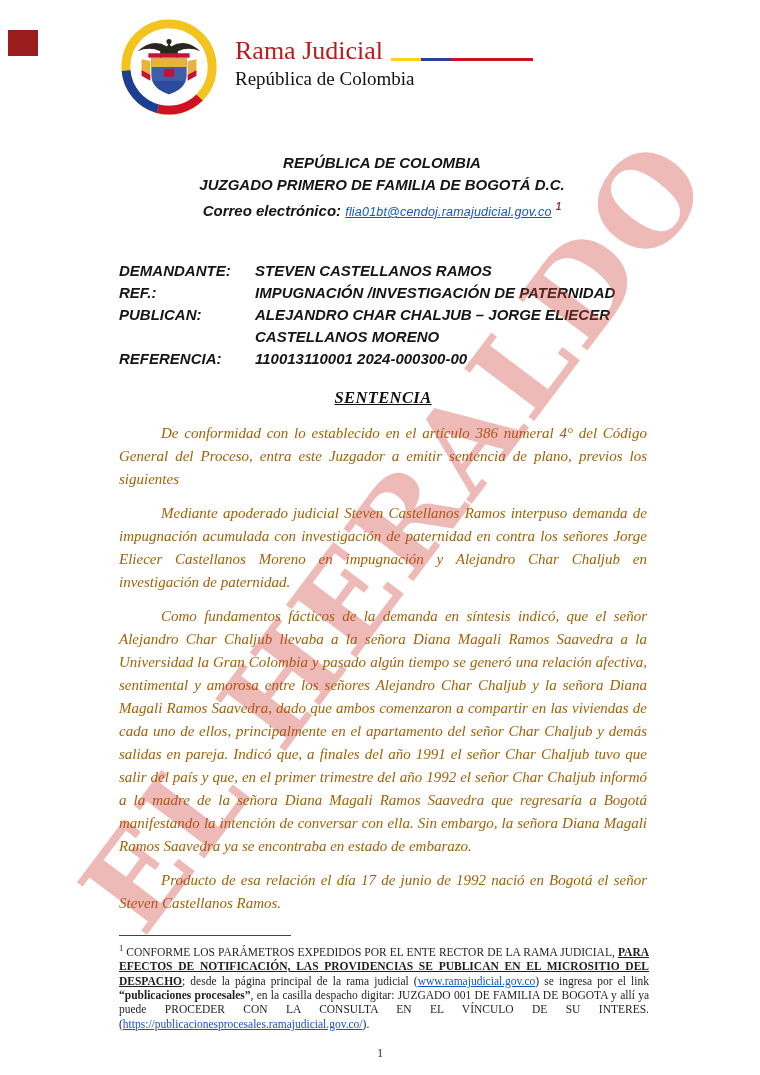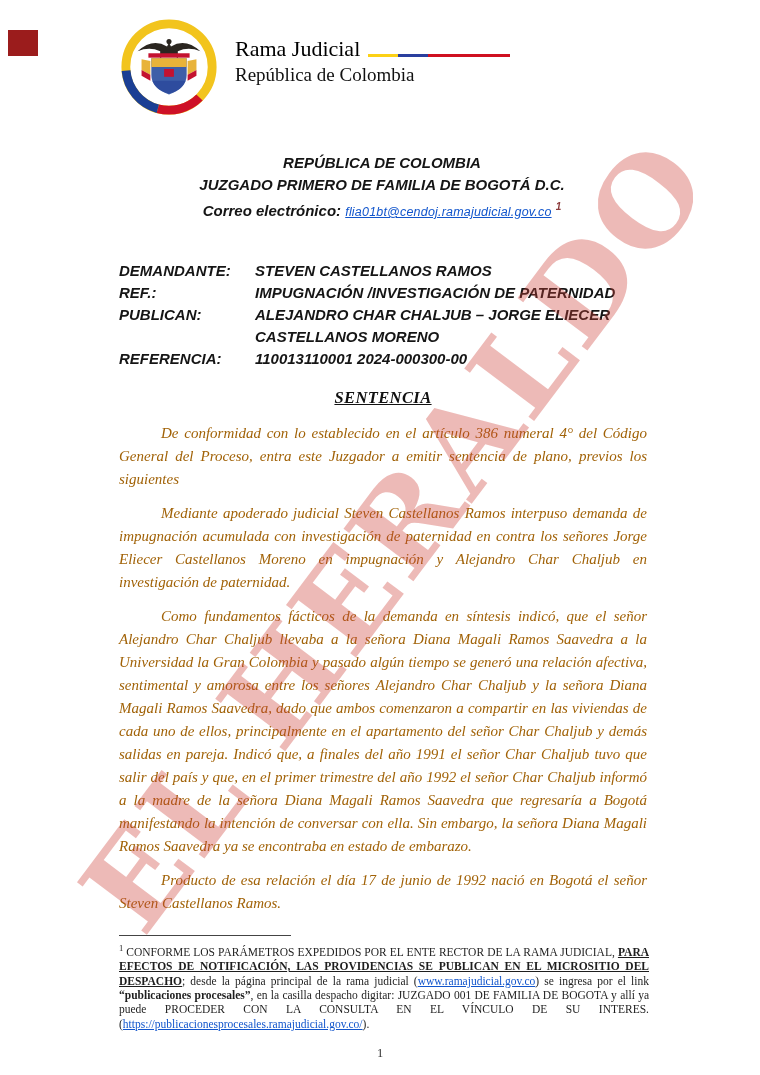--- a/index.html
+++ b/index.html
@@ -16,21 +16,21 @@
     transform:translate(-50%,-50%) rotate(-53deg);
     font-family:"DejaVu Serif",serif;font-weight:bold;
     font-size:120px;letter-spacing:4px;white-space:nowrap;
     color:rgba(205,65,55,0.36);
   }
   
   .letterhead{position:absolute;left:119px;top:16px;display:flex;align-items:flex-start;}
   .logo svg{width:100px;height:102px;display:block;}
   .lh-text{margin-left:16px;padding-top:20px;font-family:"Liberation Serif",serif;}
   .lh-top{display:flex;align-items:flex-end;}
-  .lh-org{font-size:22px;color:#000000;white-space:nowrap;}
+  .lh-org{font-size:26px;color:#b91c1c;white-space:nowrap;}
   .tricolor{display:flex;height:3px;margin:0 0 5px 8px;}
   .tricolor .y{width:30px;background:#FCD116;}
   .tricolor .b{width:30px;background:#2A3F9E;}
   .tricolor .r{width:82px;background:#CF1020;}
   .lh-country{font-size:19px;color:#111;margin-top:2px;}
   
   .title-block{
     position:absolute;left:118px;top:152px;width:528px;text-align:center;
     font-weight:bold;font-style:italic;font-size:15px;line-height:22px;color:#151515;
   }

